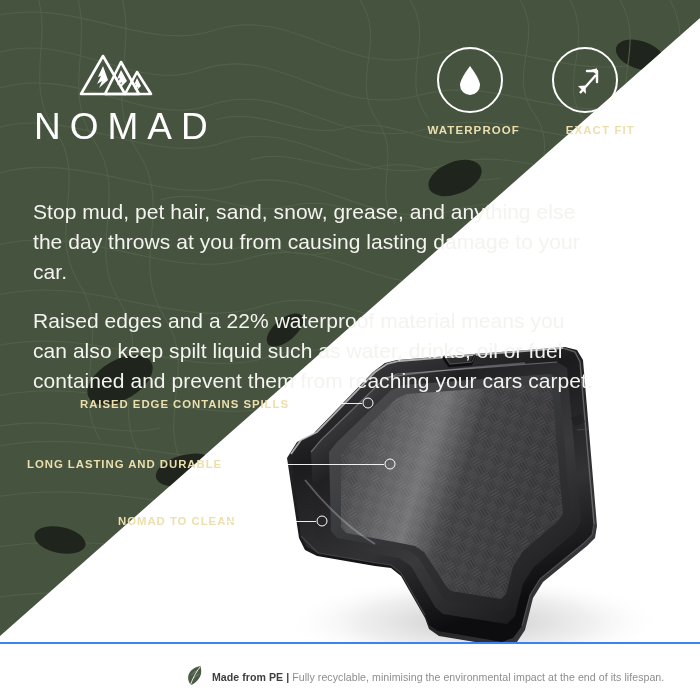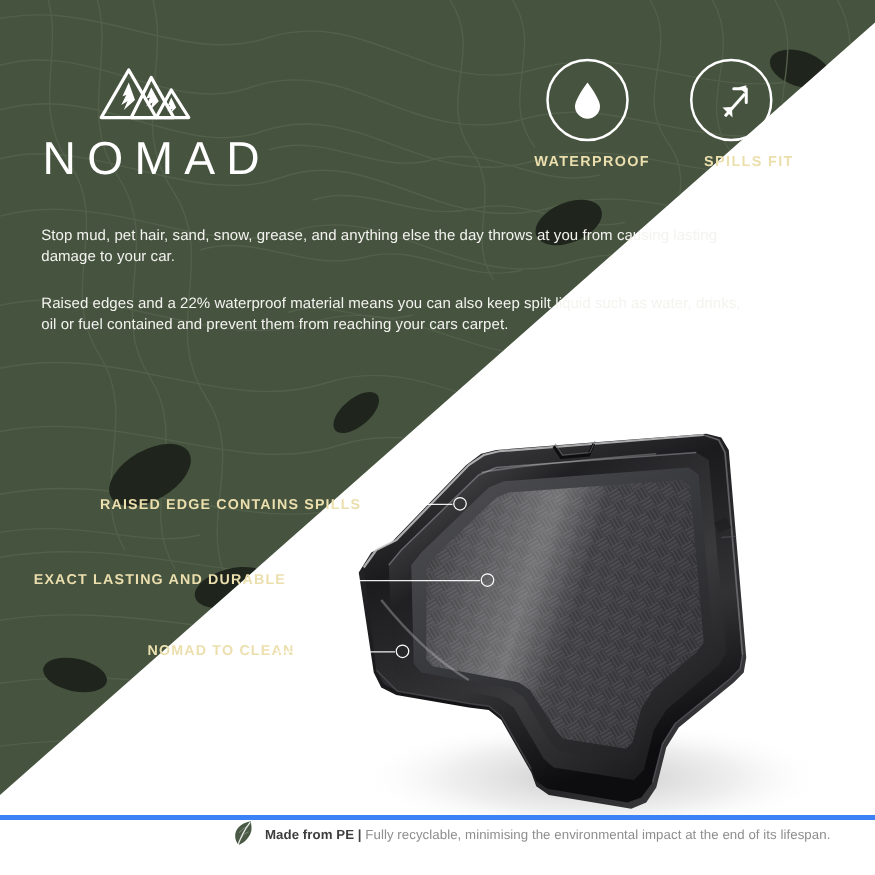--- a/index.html
+++ b/index.html
@@ -98,23 +98,23 @@
   }
   .headline {
     color: #ecdfae;
     font-size: 20.5px;
     font-weight: bold;
     margin: 0 0 14px 0;
     letter-spacing: .1px;
   }
   .para {
     color: #f3f3ef;
-    font-size: 12px;
+    font-size: 21px;
     line-height: 1.42;
-    margin: 0 0 20px 0;
+    margin: 17px 0 20px 0;
     letter-spacing: .05px;
   }
   .para:last-child { margin-bottom: 0; }
 
   
   .callouts { position: absolute; inset: 0; z-index: 7; }
   .callout-label {
     position: absolute;
     color: #ecdfae;
     font-size: 11.4px;
@@ -143,26 +143,26 @@
   .product {
     position: absolute;
     left: 225px; top: 330px;
     width: 470px; height: 340px;
     z-index: 5;
   }
 
   
   .footer {
     position: absolute;
-    left: 0; bottom: 0;
+    left: 0; bottom: 12px;
     width: 700px; height: 44px;
     background: #ffffff;
-    border-top: 4px solid #3b82f6;
+    border-top: 2px solid #3b82f6;
     display: flex;
-    align-items: flex-start;
+    align-items: flex-end;
     z-index: 9;
   }
   .footer-inner {
     display: flex;
     align-items: center;
     margin-left: 186px;
   }
   .leaf-icon { width: 17px; height: 23px; margin-right: 9px; flex: none; }
   .footer-text {
     font-size: 10.6px;
@@ -242,21 +242,21 @@
       <div class="badge-circle">
         <svg width="34" height="34" viewBox="0 0 34 34">
           <path d="M12 30 L28 12" stroke="#ffffff" stroke-width="2.4" fill="none"></path>
           <path d="M19 8 L29 8 L29 19" stroke="#ffffff" stroke-width="2.4" fill="none" stroke-linecap="round" stroke-linejoin="round"></path>
           <path d="M28 11 L29 5 L23 7 Z" fill="#ffffff" transform="rotate(3 26 9)"></path>
           <path d="M12.5 29.5 L12 21 L20 29 Z" fill="#ffffff" transform="rotate(180 15 26) translate(0 0)"></path>
           <path d="M29 14 L29 4 L19 4" stroke="#ffffff" stroke-width="2.4" fill="none" stroke-linecap="round" opacity="0"></path>
           <path d="M23 9 L30 9 A2 2 0 0 1 32 11 L32 20" stroke="#ffffff" stroke-width="2.4" fill="none" stroke-linecap="round" opacity="0"></path>
         </svg>
       </div>
-      <div class="badge-label">SPILLS FIT</div>
+      <div class="badge-label">EXACT FIT</div>
     </div>
   </div>
 
   <div class="copy">
     <p class="para">Stop mud, pet hair, sand, snow, grease, and anything else the day throws at you from causing lasting damage to your car.</p>
     <p class="para">Raised edges and a 22% waterproof material means you can also keep spilt liquid such as water, drinks, oil or fuel contained and prevent them from reaching your cars carpet.</p>
   </div>
 
   <svg class="product" viewBox="0 0 470 340">
     <defs>
@@ -356,21 +356,21 @@
 
     <path d="M80,150 C96,170 120,196 150,214" stroke="#c9c9cc" stroke-width="2" fill="none" opacity="0.35"></path>
     <path d="M160,48 C180,44 240,38 300,33" stroke="#ffffff" stroke-width="1.4" fill="none" opacity="0.25"></path>
   </svg>
 
   <div class="callouts">
     <div class="callout-label" style="left:80px; top:404px;">RAISED EDGE CONTAINS SPILLS</div>
     <div class="callout-line" style="left:296px; top:403px; width:66px;"></div>
     <div class="callout-dot" style="left:368px; top:403px;"></div>
 
-    <div class="callout-label" style="left:27px; top:464px;">EXACT LASTING AND DURABLE</div>
+    <div class="callout-label" style="left:27px; top:464px;">LONG LASTING AND DURABLE</div>
     <div class="callout-line" style="left:232px; top:464px; width:152px;"></div>
     <div class="callout-dot" style="left:390px; top:464px;"></div>
 
     <div class="callout-label" style="left:118px; top:521px;">NOMAD TO CLEAN</div>
     <div class="callout-line" style="left:221px; top:521px; width:95px;"></div>
     <div class="callout-dot" style="left:322px; top:521px;"></div>
   </div>
 
   <div class="footer">
     <div class="footer-inner">

